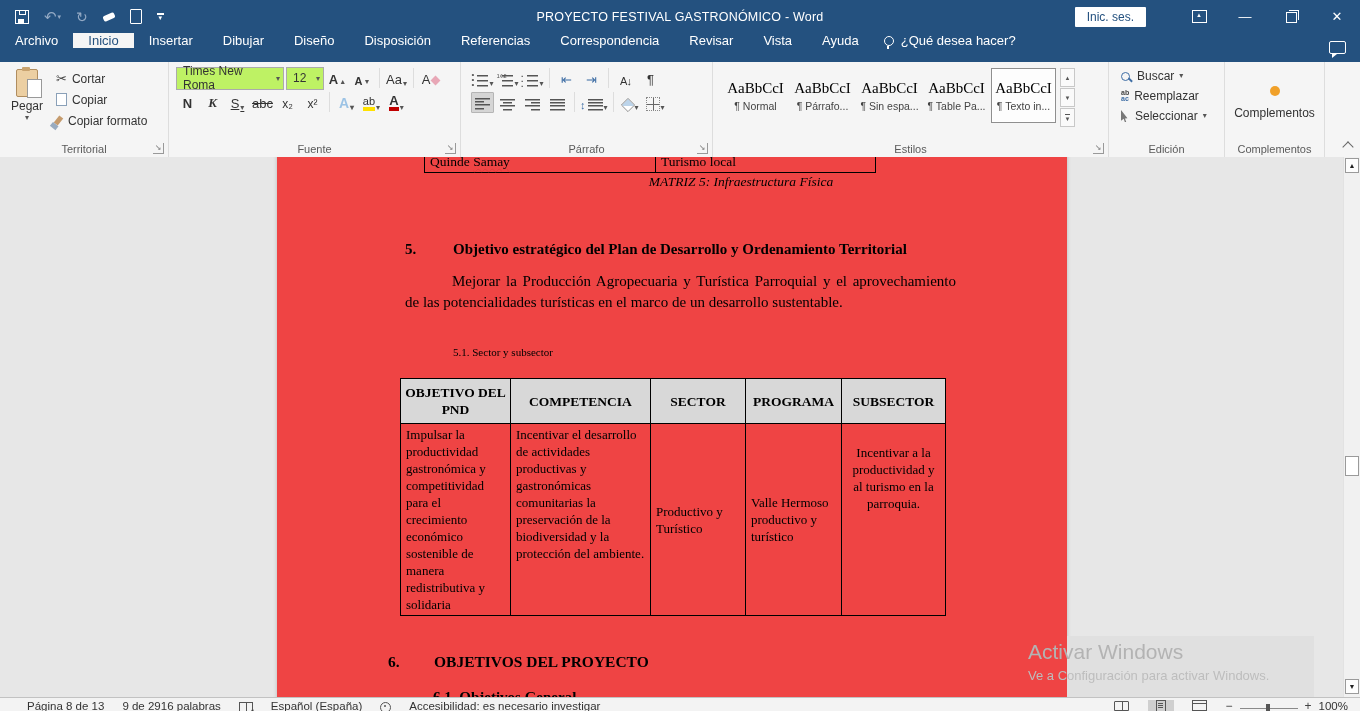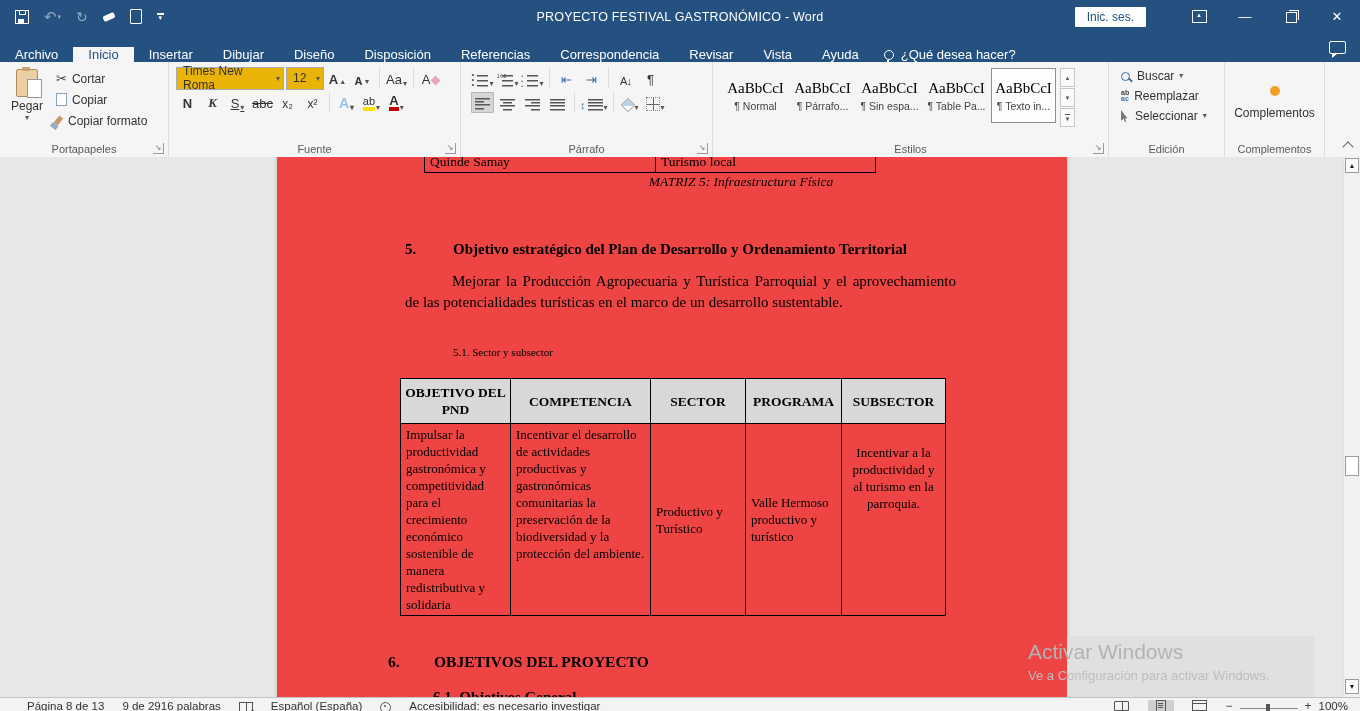--- a/index.html
+++ b/index.html
@@ -21,21 +21,21 @@
   .ic-qatmore .bar{width:7px;height:1.5px;background:#fff}
   .ic-qatmore .chv{font-size:7px;color:#fff;line-height:4px}
   .tb-title{position:absolute;left:0;right:0;text-align:center;font-size:12.5px;letter-spacing:.2px;pointer-events:none}
   .tb-right{margin-left:auto;display:flex;align-items:center;z-index:2}
   .signin{background:#fff;color:#24517f;font-size:12px;padding:3px 12px;border-radius:1px;margin-right:30px;cursor:pointer}
   .wbtn{width:46px;height:33px;display:flex;align-items:center;justify-content:center;font-size:13px;color:#fff}
   .ic-ribopt{width:13px;height:11px;border:1px solid #fff;display:flex;align-items:flex-start;justify-content:center;font-size:6px;line-height:8px}
   .ic-restore{width:9px;height:9px;border:1px solid #fff;position:relative;margin-top:2px}
   .ic-restore:before{content:"";position:absolute;top:-3px;left:2px;width:9px;height:9px;border:1px solid #fff;border-bottom:none;border-left:none}
   
-  .tabs{position:absolute;top:33px;left:0;right:0;height:29px;background:#24517f;display:flex;align-items:flex-end;color:#fff}
+  .tabs{position:absolute;top:33px;left:0;right:0;height:29px;background:#24517f;display:flex;align-items:flex-start;color:#fff}
   .tab{display:flex;align-items:center;padding:0 15px;font-size:13px;cursor:pointer}
   .tab.active{background:#f5f5f5;color:#24517f}
   .tellme{display:flex;align-items:center;gap:7px;padding:0 10px;font-size:13px}
   .ic-bulb{width:8px;height:8px;border:1.5px solid #fff;border-radius:50%;position:relative}
   .ic-bulb:after{content:"";position:absolute;left:2.5px;bottom:-4px;width:2px;height:3px;background:#fff}
   .ic-comment{position:absolute;right:14px;top:8px;width:15px;height:11px;border:1.5px solid #fff;border-radius:2px}
   .ic-comment:after{content:"";position:absolute;left:2px;bottom:-5px;border-top:4px solid #fff;border-right:5px solid transparent}
   
   .ribbon{position:absolute;top:62px;left:0;right:0;height:95px;background:#f5f5f5;border-bottom:1px solid #d2d2d2;display:flex;color:#333}
   .grp{position:relative;border-right:1px solid #ddd;box-sizing:border-box;padding:4px 2px 18px;display:flex;flex-direction:column}
@@ -52,21 +52,21 @@
   .smallcmds{display:flex;flex-direction:column;justify-content:flex-start;gap:4px;padding-top:4px}
   .scmd{display:flex;align-items:center;gap:5px;font-size:12px;height:17px;cursor:pointer;white-space:nowrap}
   .gl-cut{font-size:13px;color:#444;line-height:1}
   .ic-copy{width:9px;height:11px;border:1px solid #8aa0b8;background:#fff;position:relative}
   .ic-copy:before{content:"";position:absolute;top:-4px;left:3px;width:9px;height:11px;border:1px solid #8aa0b8;background:#fff;z-index:-1}
   .ic-brush{width:5px;height:9px;background:#c59b6d;transform:rotate(38deg);position:relative;margin-right:2px}
   .ic-brush:after{content:"";position:absolute;bottom:-5px;left:-1px;width:7px;height:5px;background:#98abc0}
   
   .g-font{width:292px}
   .frow{display:flex;align-items:center;height:24px;gap:2px;padding-left:5px}
-  .combo{display:flex;align-items:center;justify-content:space-between;background:#eab308;border:1px solid #ababab;height:23px;box-sizing:border-box;font-size:12px;padding:0 3px 0 6px;cursor:pointer}
+  .combo{display:flex;align-items:center;justify-content:space-between;background:#bef264;border:1px solid #ababab;height:23px;box-sizing:border-box;font-size:12px;padding:0 3px 0 6px;cursor:pointer}
   .combo .cchev{font-size:8px;color:#555;margin-left:4px}
   .c-name{width:108px}
   .c-size{width:38px}
   .fbtn{min-width:23px;height:21px;display:flex;align-items:flex-end;justify-content:center;padding-bottom:2px;font-size:13px;color:#333;cursor:pointer;gap:1px;box-sizing:border-box}
   .fbtn .mini{font-size:7px;line-height:10px;color:#555}
   .g-grow{font-weight:bold}
   .g-shrink{font-weight:bold;font-size:11px}
   .vsep{width:1px;height:20px;background:#ddd;margin:0 3px;align-self:center}
   .g-bold{font-weight:bold}
   .g-italic{font-style:italic;font-family:"Liberation Serif",serif;font-weight:bold}
@@ -258,21 +258,21 @@
           <span class="scmd">
               <span class="ic-copy"></span>
               <span>Copiar</span>
             </span>
           <span class="scmd">
               <span class="ic-brush"></span>
               <span>Copiar formato</span>
             </span>
         </div>
       </div>
-      <span class="glabel">Portapapeles</span>
+      <span class="glabel">Territorial</span>
       <span class="launcher">↘</span>
     </div>
 
     <div class="grp g-font">
       <div class="frow">
         <span class="combo c-name">
             <span>Times New Roma</span>
             <span class="cchev">▾</span>
           </span>
         <span class="combo c-size">

